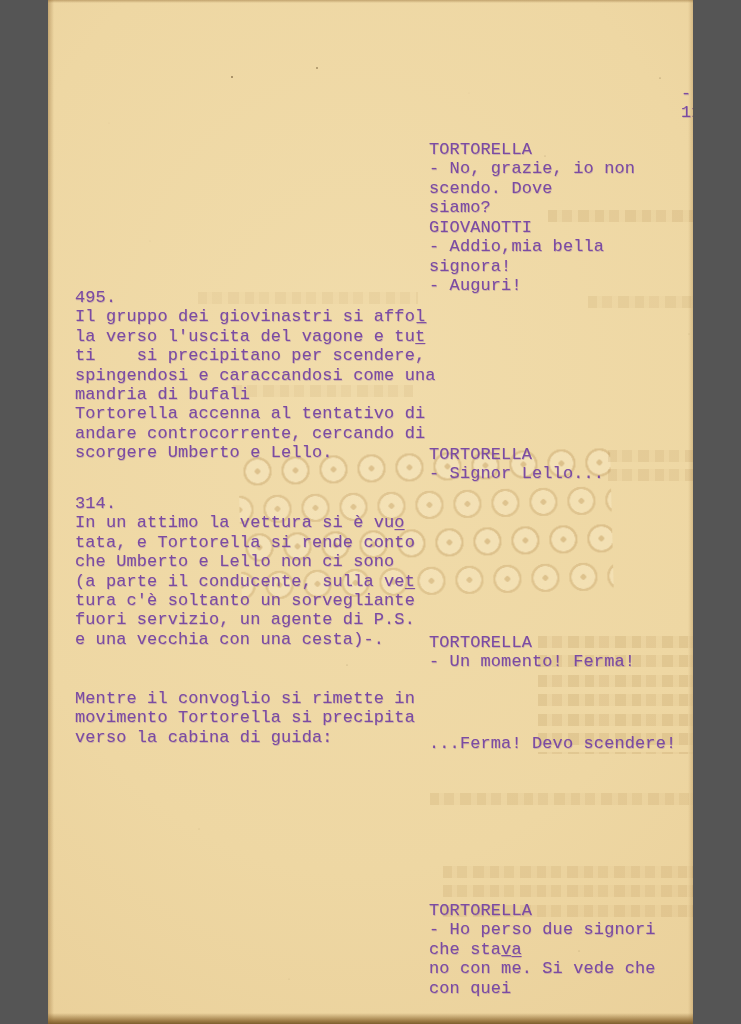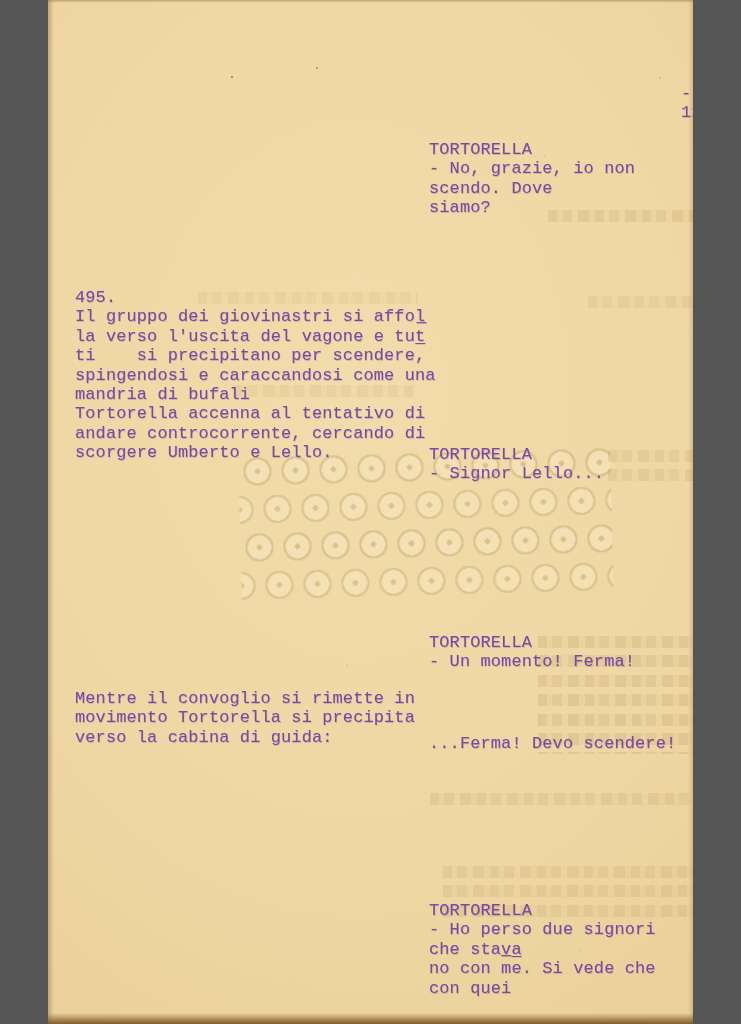--- a/index.html
+++ b/index.html
@@ -118,34 +118,45 @@
   <div class="smudge s8"></div>
 
   <div class="specks"></div>
 
   <div class="typed pagenum">- 113</div>
 
   <div class="typed rc1">TORTORELLA
 - No, grazie, io non scendo. Dove
 siamo?</div>
 
+  <div class="typed rc2">GIOVANOTTI
+- Addio,mia bella signora!
+- Auguri!</div>
 
   <div class="typed lc1">495.
 Il gruppo dei giovinastri si affol̲
 la verso l'uscita del vagone e tut̲
 ti    si precipitano per scendere,
 spingendosi e caraccandosi come una
 mandria di bufali
 Tortorella accenna al tentativo di
 andare controcorrente, cercando di
 scorgere Umberto e Lello.</div>
 
   <div class="typed rc3">TORTORELLA
 - Signor Lello...</div>
 
+  <div class="typed lc2">314.
+In un attimo la vettura si è vuo̲
+tata, e Tortorella si rende conto
+che Umberto e Lello non ci sono
+(a parte il conducente, sulla vet̲
+tura c'è soltanto un sorvegliante
+fuori servizio, un agente di P.S.
+e una vecchia con una cesta)-.</div>
 
   <div class="typed rc4">TORTORELLA
 - Un momento! Ferma!</div>
 
   <div class="typed rc5">...Ferma! Devo scendere!</div>
 
   <div class="typed lc3">Mentre il convoglio si rimette in
 movimento Tortorella si precipita
 verso la cabina di guida:</div>
 

